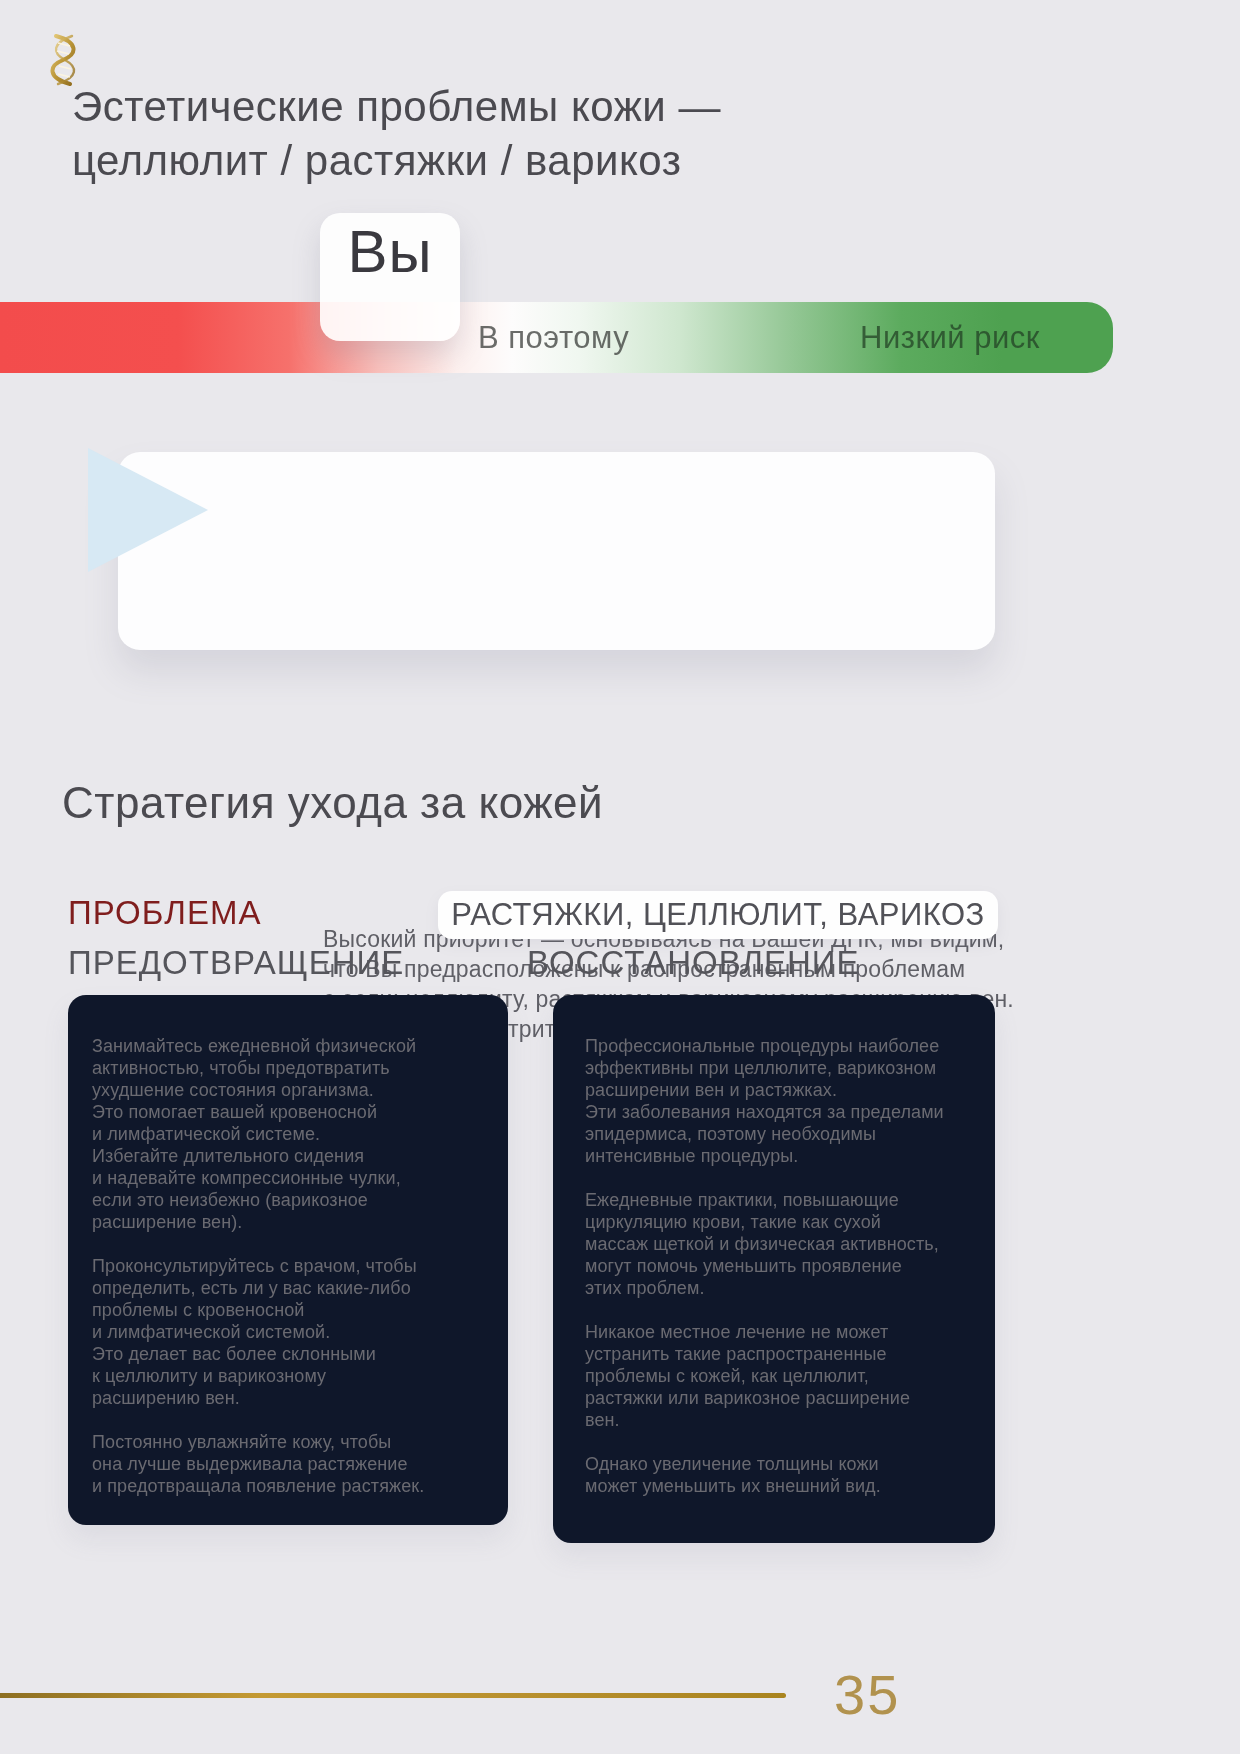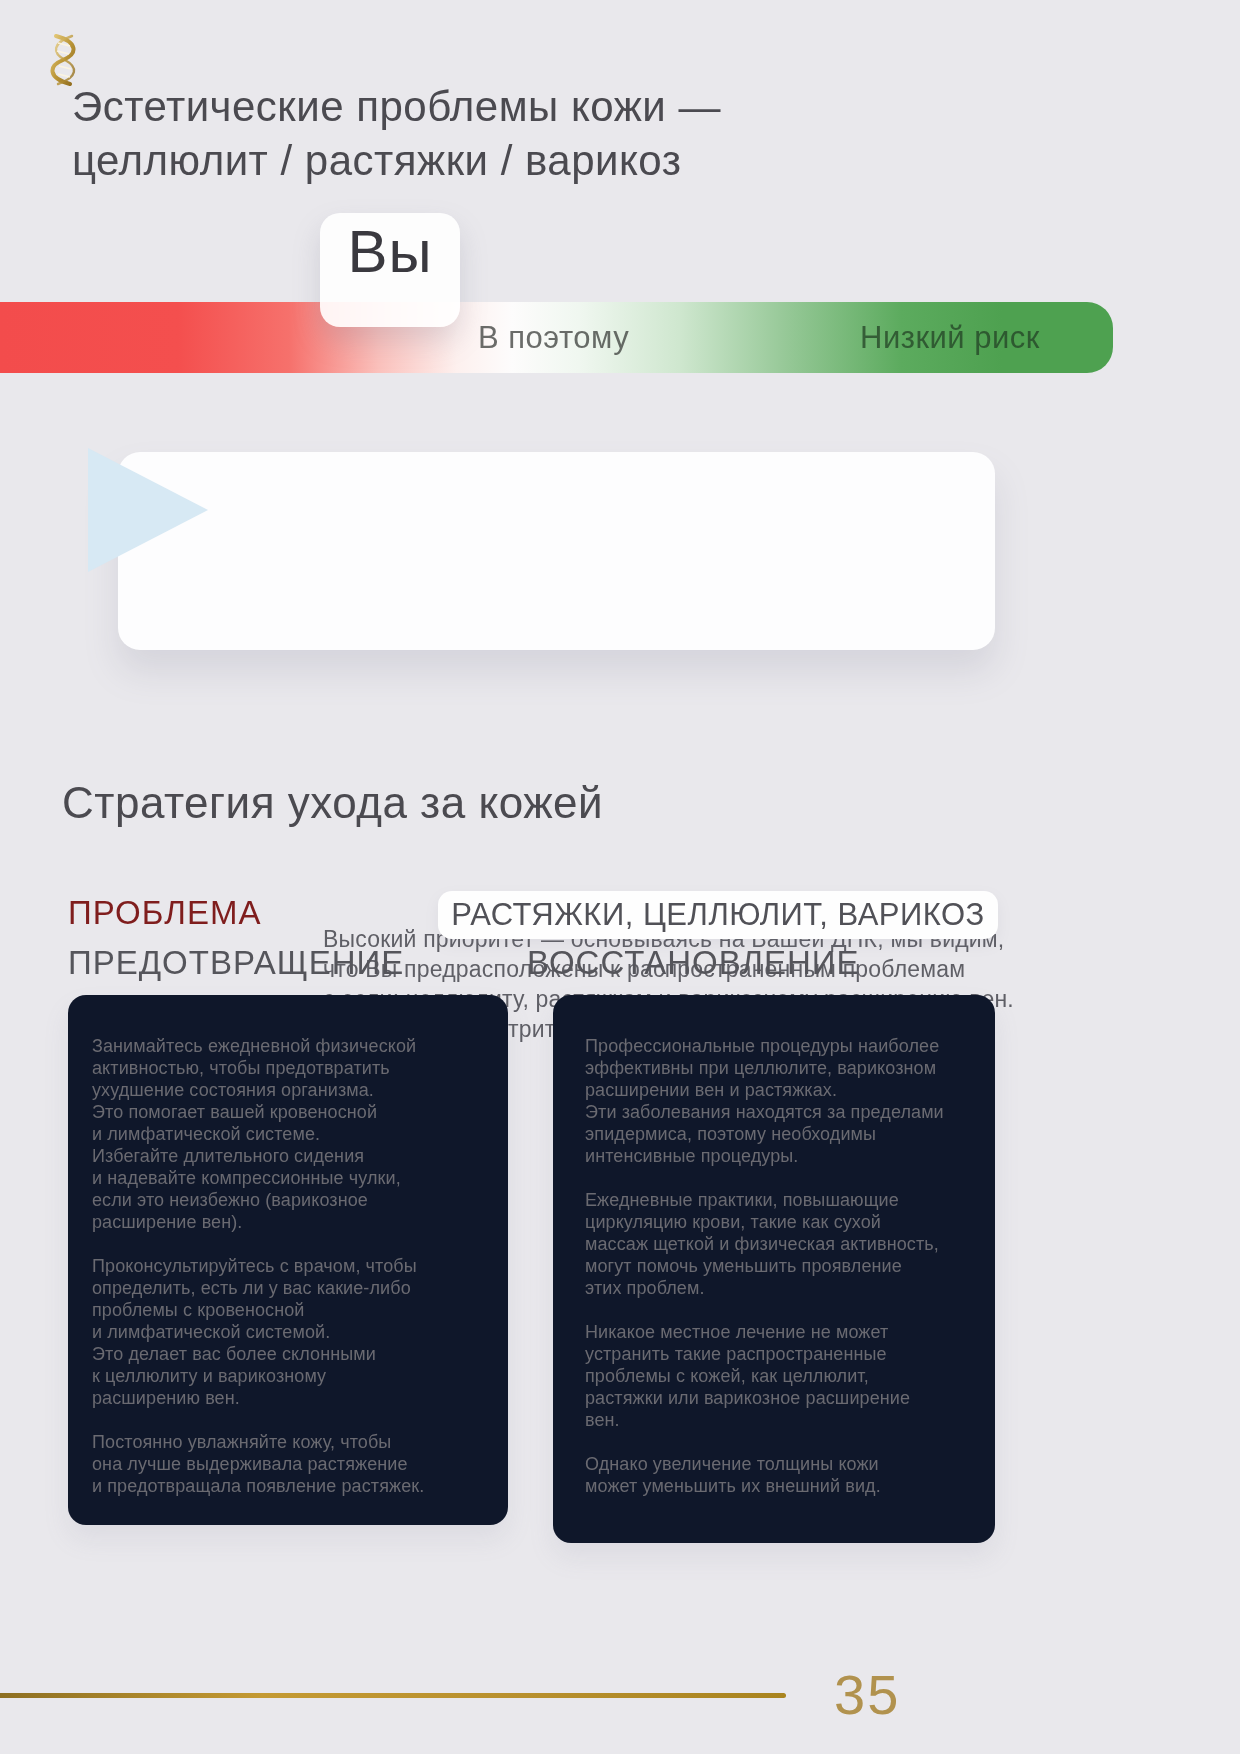--- a/index.html
+++ b/index.html
@@ -31,21 +31,21 @@
       #94c795 71%, #5cab5e 81%, #4ea150 90%, #4ea150 100%);
   }
   .risk-label{
     position:absolute;top:0;height:100%;display:flex;align-items:center;
     font-size:31px;font-weight:300;letter-spacing:.5px;color:rgba(43,43,46,.68);
   }
   .risk-label.high{left:75px;color:rgba(66,30,32,.72);}
   .risk-label.medium{left:478px;color:rgba(50,53,50,.72);}
   .risk-label.low{left:860px;color:rgba(35,66,38,.75);}
   .you-marker{
-    position:absolute;left:320px;top:213px;width:140px;height:114px;
+    position:absolute;left:320px;top:213px;width:140px;height:128px;
     background:rgba(255,255,255,.9);
     border-radius:20px;
     box-shadow:0 14px 28px rgba(120,120,140,.22);
     display:flex;justify-content:center;
     z-index:3;
   }
   .you-marker span{
     margin-top:4px;
     font-size:60px;font-weight:300;color:#3a393f;letter-spacing:1px;
   }

